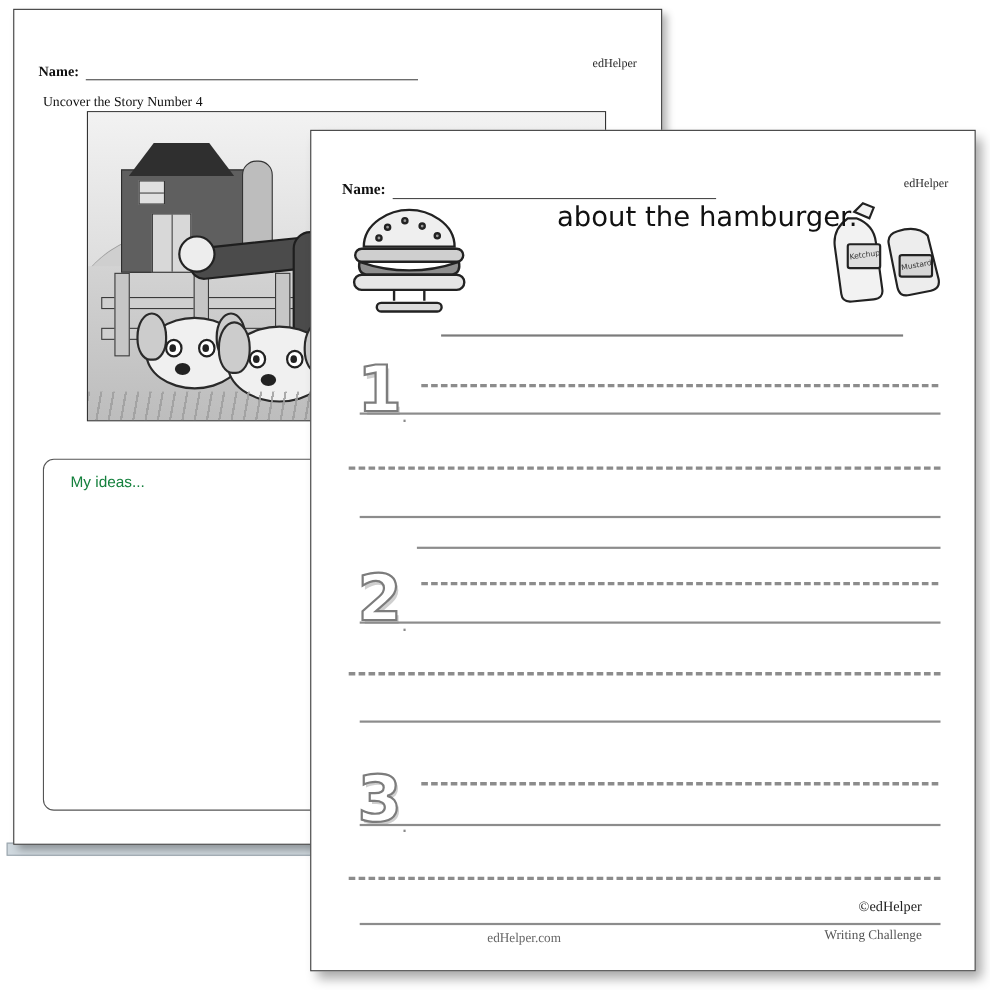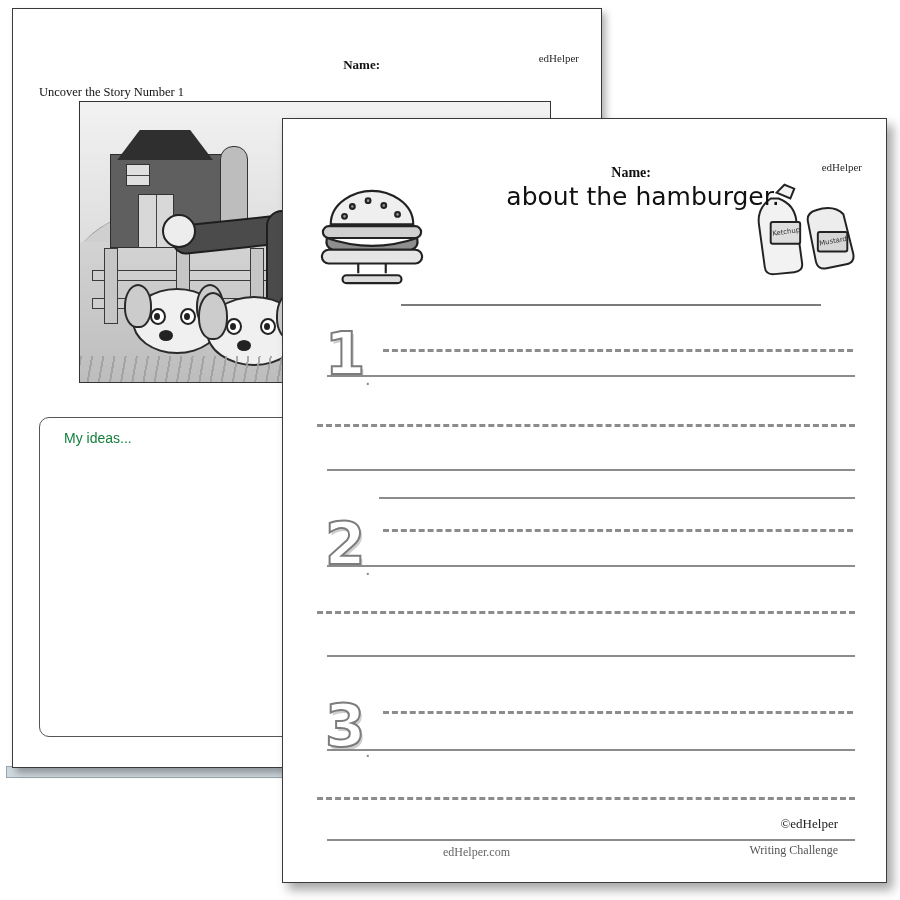--- a/index.html
+++ b/index.html
@@ -41,21 +41,20 @@
     top: 43px;
     font-family: "Liberation Serif", serif;
     font-size: 11px;
     color: #2b2b2b;
   }
 
   .name-row {
     position: absolute;
     display: flex;
     align-items: flex-end;
-    flex-direction: column;
   }
 
   .name-label {
     font-family: "Liberation Serif", serif;
     font-weight: bold;
     font-size: 13px;
     color: #111;
     white-space: nowrap;
   }
 
@@ -402,21 +401,21 @@
 
   <div class="sheet" id="back-sheet">
 
     <div class="back-edhelper">edHelper</div>
 
     <div class="name-row" id="back-name">
       <span class="name-label">Name:</span>
       <span class="name-line"></span>
     </div>
 
-    <div class="back-title">Uncover the Story Number 1</div>
+    <div class="back-title">Uncover the Story Number 4</div>
 
     <div id="picture-frame">
       <div class="scene">
         <div class="sky"></div>
         <div class="hill"></div>
         <div class="ground"></div>
 
         <div class="barn-body"></div>
         <div class="barn-roof"></div>
         <div class="barn-win"></div>

